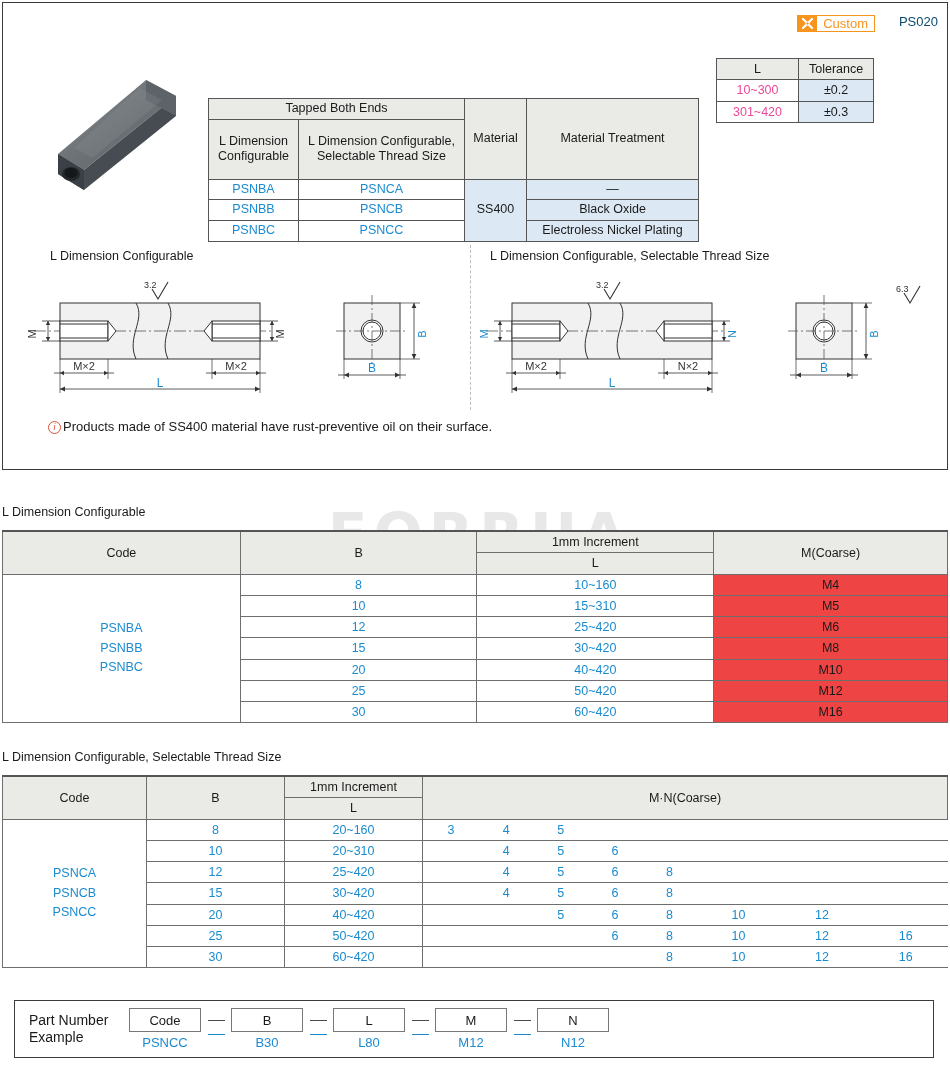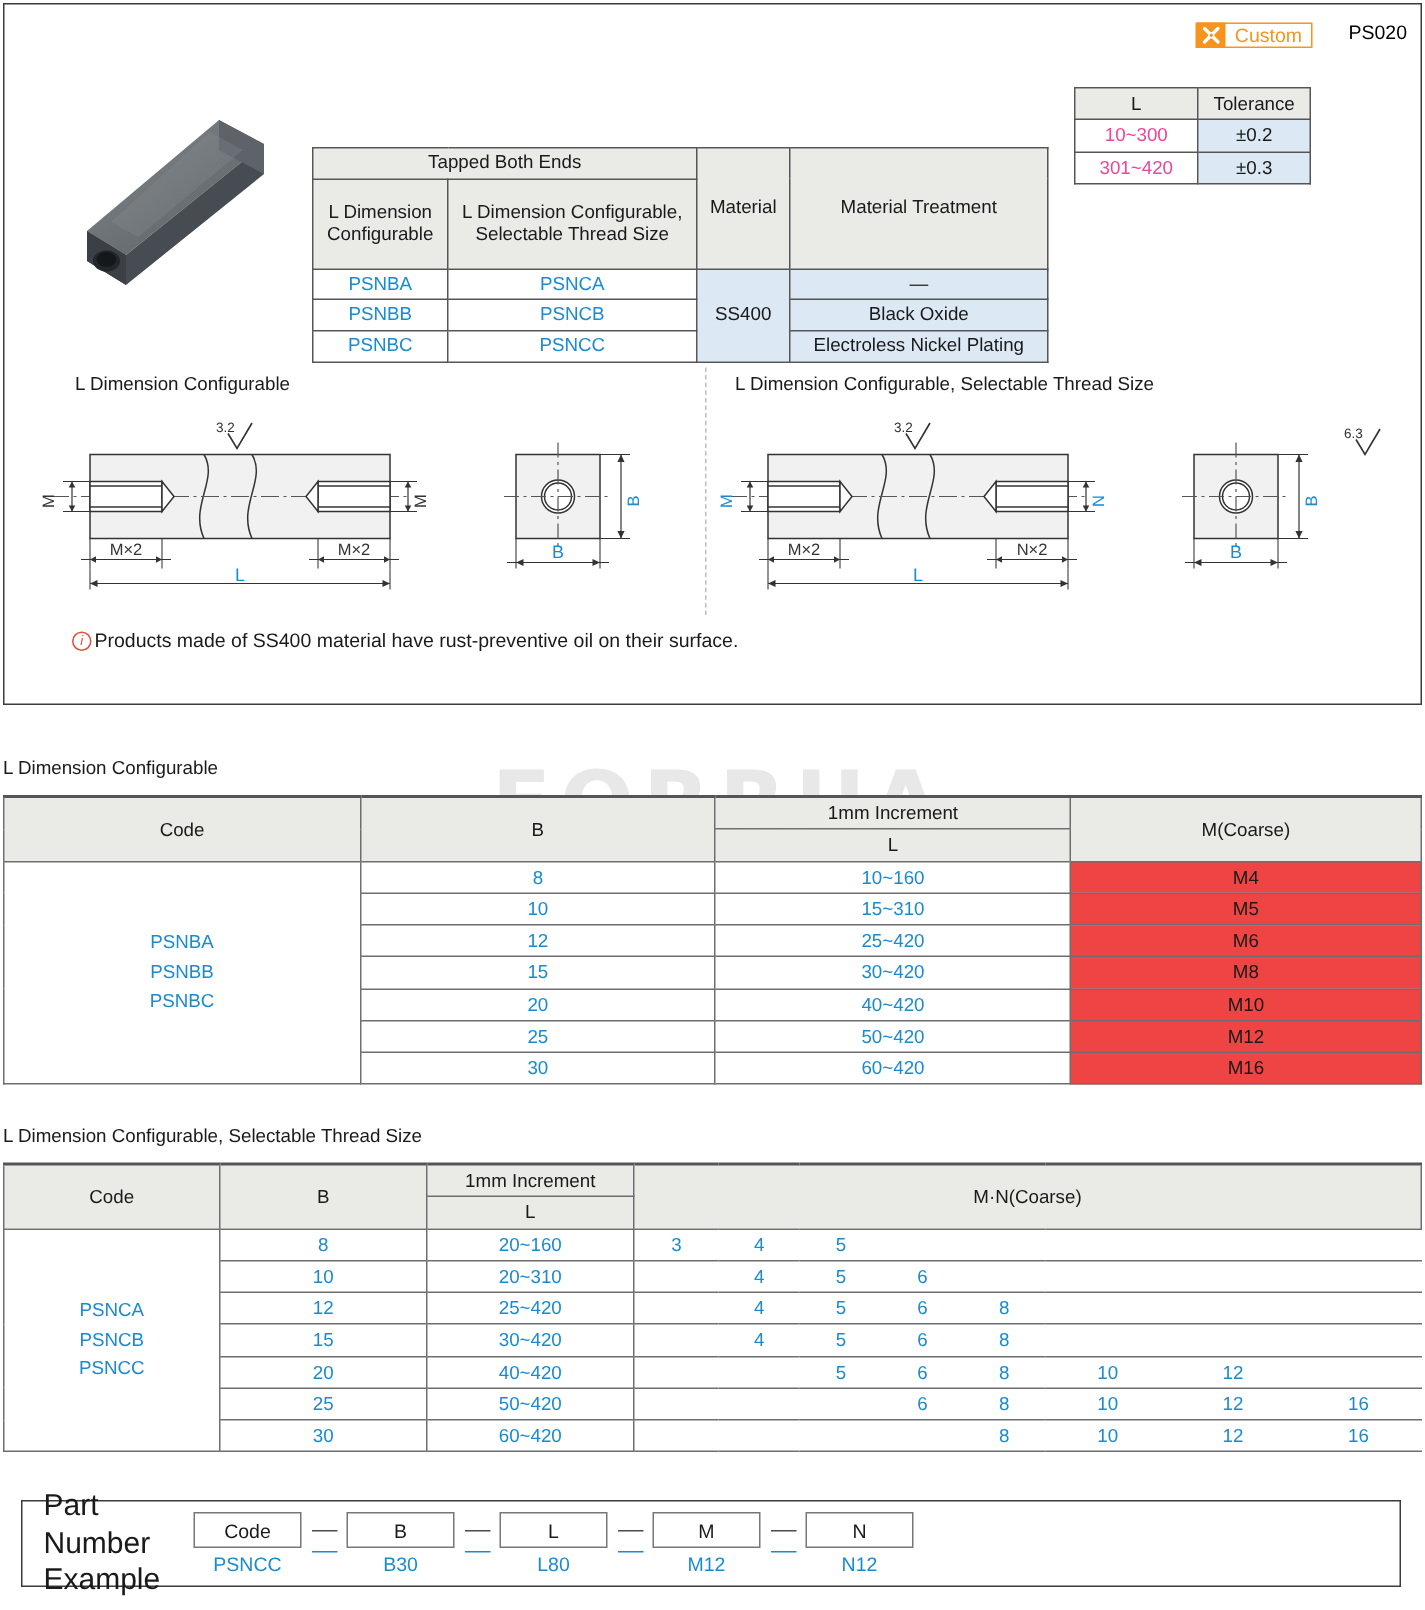--- a/index.html
+++ b/index.html
@@ -36,21 +36,21 @@
   .custom-badge .cb-icon{
     width:19px; height:17px; background:#f7941e;
     display:flex; align-items:center; justify-content:center;
     color:#fff; font-size:12px; line-height:1;
   }
   .custom-badge .cb-label{
     padding:0 6px; font-size:13px; color:#f7941e; line-height:17px;
   }
   .page-code{
     position:absolute; right:12px; top:14px;
-    font-size:13px; color:#000000; z-index:5;
+    font-size:13px; color:#0c4a6e; z-index:5;
   }
 
   
   .photo{ position:absolute; left:36px; top:62px; width:160px; height:140px; z-index:3; }
 
   
   .spec-table{
     position:absolute; left:208px; top:58px; z-index:3;
     border-collapse:collapse; font-size:12.5px;margin-top:40px;
   }
@@ -115,21 +115,21 @@
   .dtable tbody td{ background:#fff; }
   .dtable tbody td.cell-blue{ background:#ef4444; }
   .dtable .outer-top th{ border-top:2px solid #555; }
 
   
   .pn-frame{
     position:absolute; left:14px; top:1000px; width:920px; height:58px;
     border:1px solid #3b3b3b; z-index:3; background:#fff;
   }
   .pn-inner{ position:relative; width:100%; height:100%; display:flex; align-items:center; padding-left:14px; }
-  .pn-label{ font-size:20px; line-height:1.22; width:100px; flex:none; }
+  .pn-label{ font-size:14px; line-height:1.22; width:100px; flex:none; }
   .pn-chain{ display:flex; align-items:flex-start; }
   .pn-col{ display:flex; flex-direction:column; align-items:center; width:72px; }
   .pn-box{
     border:1px solid #777; background:#fff; width:72px; height:24px;
     display:flex; align-items:center; justify-content:center; font-size:13px;
   }
   .pn-val{ color:#1b8bd0; font-size:13px; margin-top:3px; }
   .pn-dash{ display:flex; flex-direction:column; align-items:center; width:30px; }
   .pn-dash .d1{ width:17px; height:1px; background:#4a4a4a; margin-top:12px; }
   .pn-dash .d2{ width:17px; height:1px; background:#1b8bd0; margin-top:13px; }

